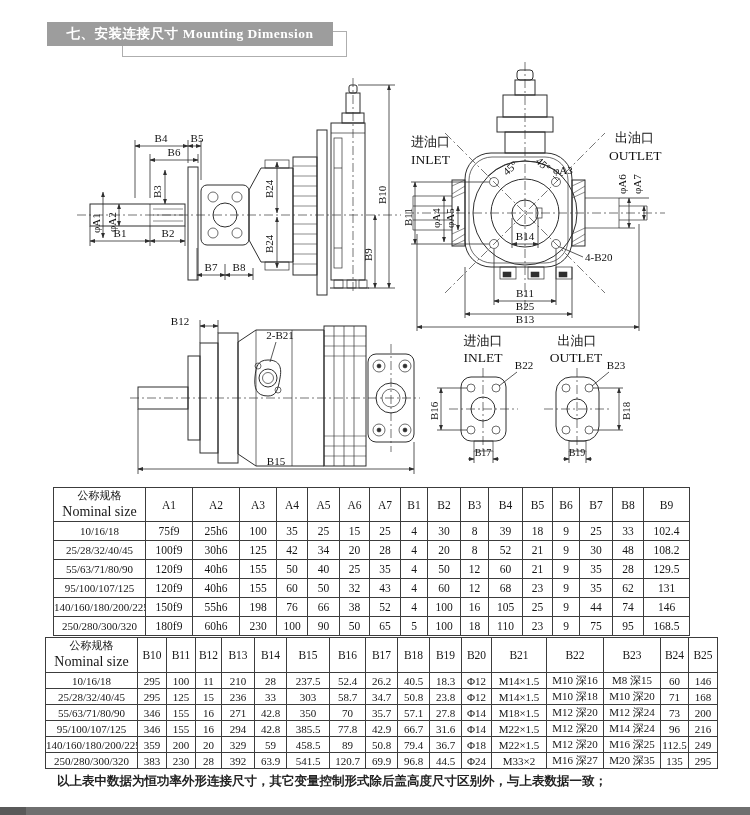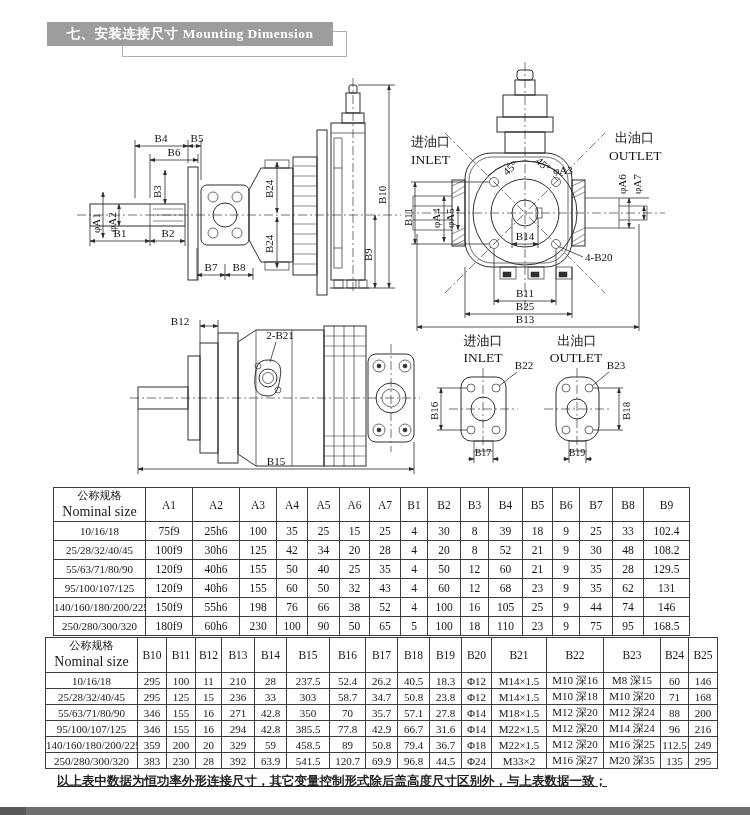--- a/index.html
+++ b/index.html
@@ -34,21 +34,21 @@
   #table1 tbody tr{height:19px;}
   #table2{left:45px;top:637px;width:672px;font-size:11px;}
   #table2 thead tr{height:35px;}
   #table2 tbody tr{height:15px;}
   .dim-table tbody td:first-child{font-size:11px;}
   .size-head div{line-height:1.25;font-size:11px;}
   .size-head div.en{font-size:14px;}
   
   .footer{position:absolute;left:57px;top:773px;width:665px;
       font-family:"Liberation Sans",sans-serif;font-weight:bold;font-size:12.5px;
-      color:#222;line-height:17px;z-index:2;text-decoration:underline;}
+      color:#222;line-height:17px;z-index:2;}
   .footer .l2{display:inline-block;border-bottom:2px solid #333;padding-bottom:1px;}
   .bottom-strip{position:absolute;left:0;top:807px;width:750px;height:8px;background:#6f6f6f;z-index:3;}
   .bottom-strip-corner{position:absolute;left:0;top:807px;width:26px;height:8px;background:#595959;z-index:4;}
 </style>
 </head>
 <body>
 
 <div class="hdr-outline"></div>
 <div class="hdr-bar">
   <span>七、安装连接尺寸</span>
@@ -628,21 +628,21 @@
         <td>42.8</td>
         <td>350</td>
         <td>70</td>
         <td>35.7</td>
         <td>57.1</td>
         <td>27.8</td>
         <td>Φ14</td>
         <td>M18×1.5</td>
         <td>M12 深20</td>
         <td>M12 深24</td>
-        <td>88</td>
+        <td>73</td>
         <td>200</td>
       </tr>
       <tr>
         <td>95/100/107/125</td>
         <td>346</td>
         <td>155</td>
         <td>16</td>
         <td>294</td>
         <td>42.8</td>
         <td>385.5</td>

